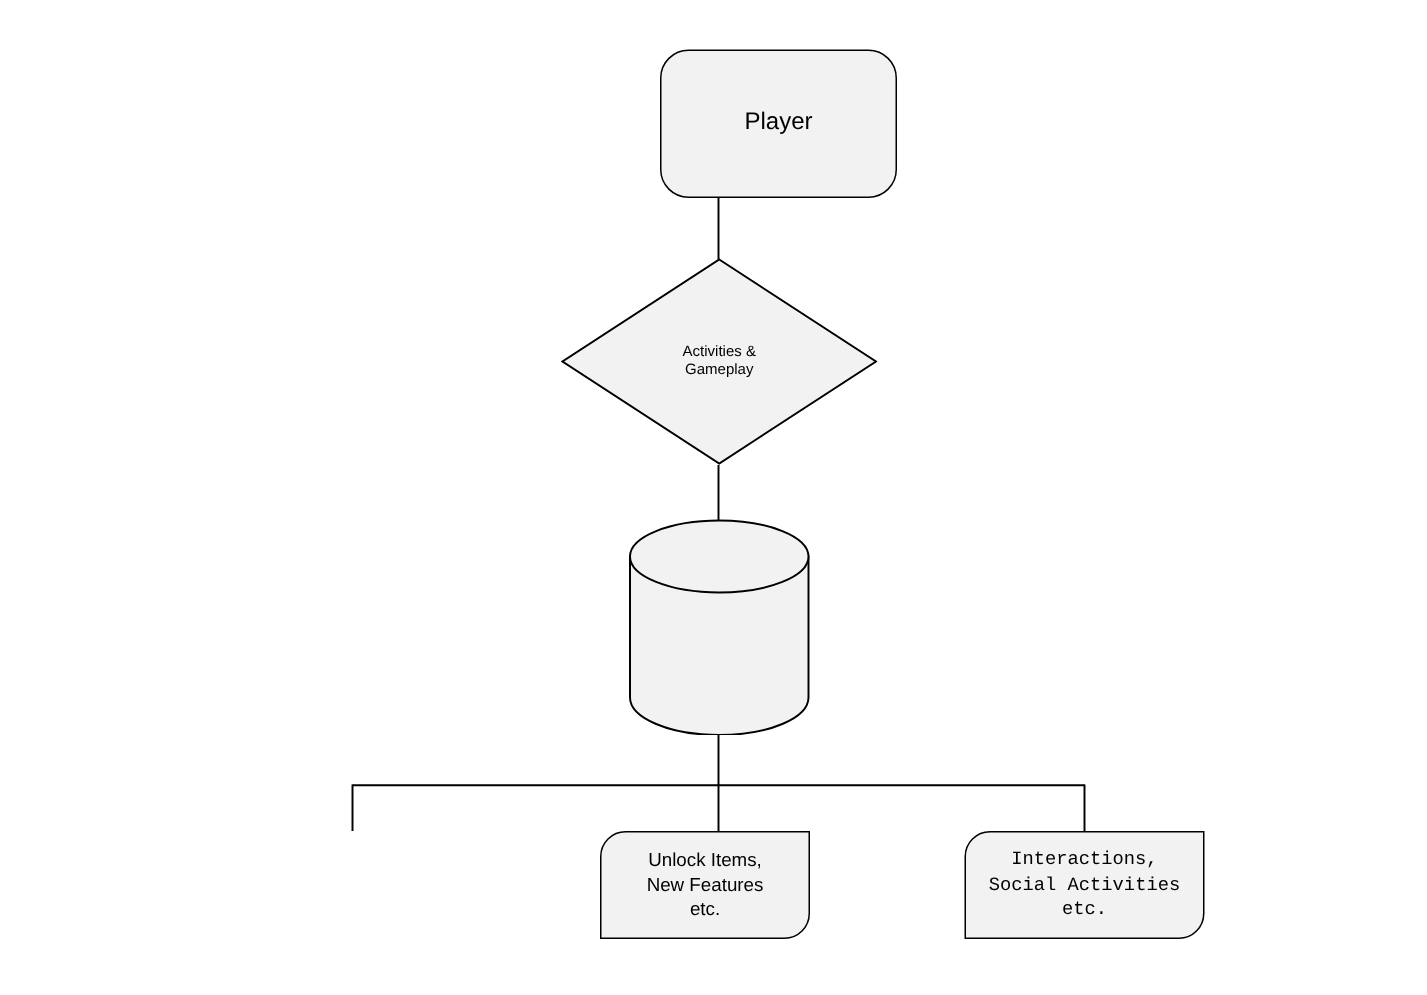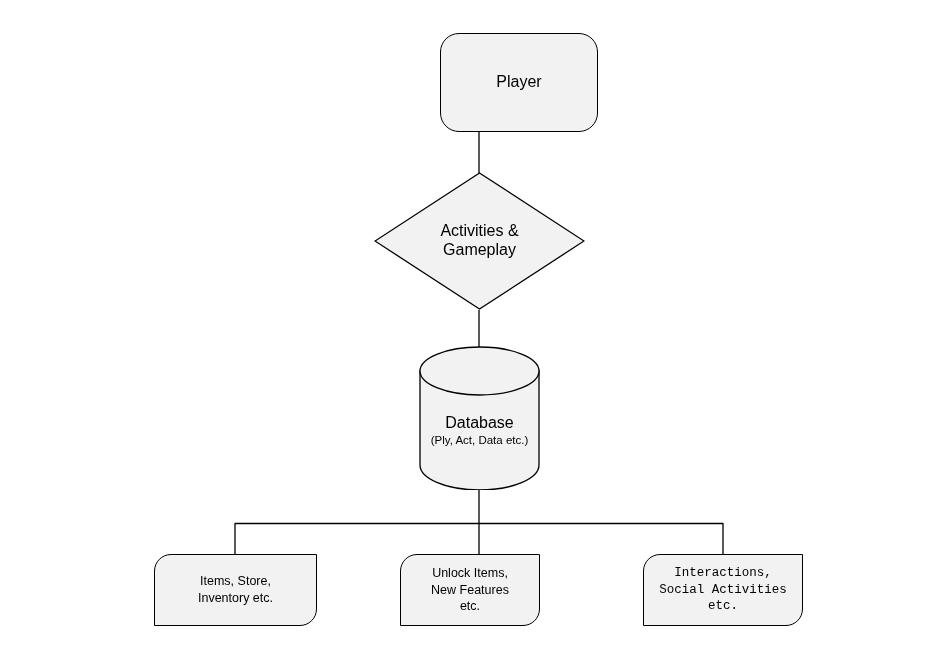--- a/index.html
+++ b/index.html
@@ -51,21 +51,21 @@
   }
 
   
   .decision-node {
     background: transparent;
     border: none;
   }
   .decision-node .node-label {
     position: relative;
     z-index: 2;
-    font-size: 16px;
+    font-size: 10px;
   }
   .decision-shape {
     position: absolute;
     left: 0;
     top: 0;
     width: 100%;
     height: 100%;
     z-index: 1;
   }
 
@@ -146,30 +146,22 @@
     </svg>
     <span class="node-label">Activities &amp;
 Gameplay</span>
   </div>
 
   <div class="node db-node" style="left:419px; top:346px; width:121px; height:144px;">
     <svg class="db-shape" viewBox="0 0 121 144" preserveAspectRatio="none" xmlns="http://www.w3.org/2000/svg">
       <path d="M1,25 L1,119 A59.5,25 0 0 0 120,119 L120,25 Z" fill="#f2f2f2" stroke="#000000" stroke-width="1.3"></path>
       <ellipse cx="60.5" cy="25" rx="59.5" ry="24" fill="#f2f2f2" stroke="#000000" stroke-width="1.3"></ellipse>
     </svg>
-    <div class="db-text">
-      <span class="db-title">Database</span>
-      <span class="db-sub">(Ply, Act, Data etc.)</span>
-    </div>
   </div>
 
-  <div class="node leaf-node" style="left:154px; top:554px; width:163px; height:72px;">
-    <span class="node-label">Items, Store,
-Inventory etc.</span>
-  </div>
 
   <div class="node leaf-node" style="left:400px; top:554px; width:140px; height:72px;">
     <span class="node-label">Unlock Items,
 New Features
 etc.</span>
   </div>
 
   <div class="node leaf-node" style="left:643px; top:554px; width:160px; height:72px;font-family:Liberation Mono, monospace;">
     <span class="node-label">Interactions,
 Social Activities

